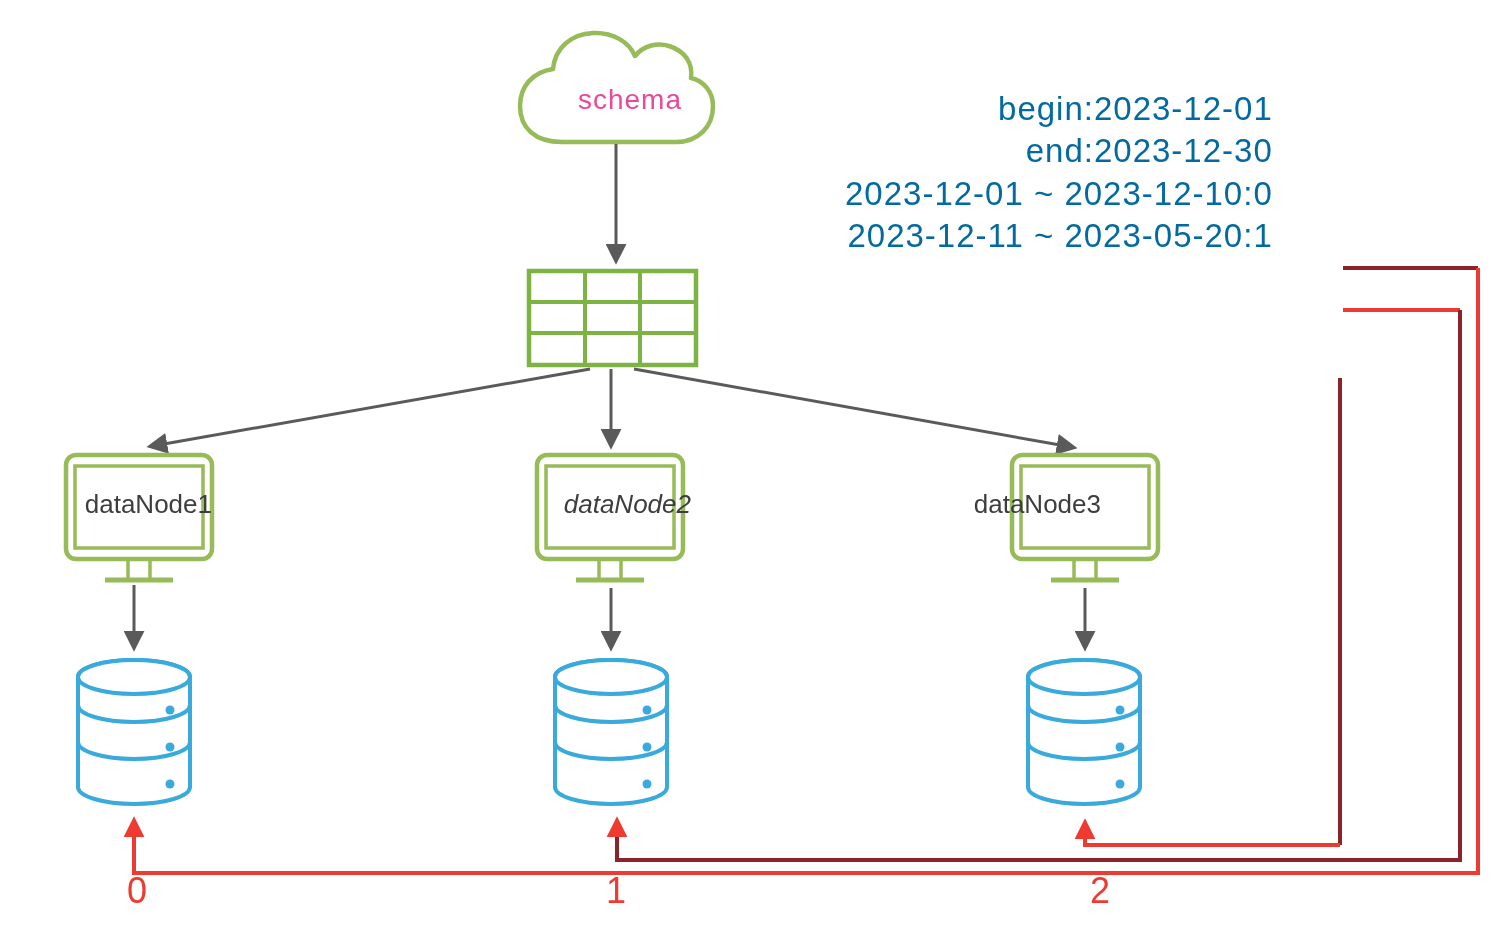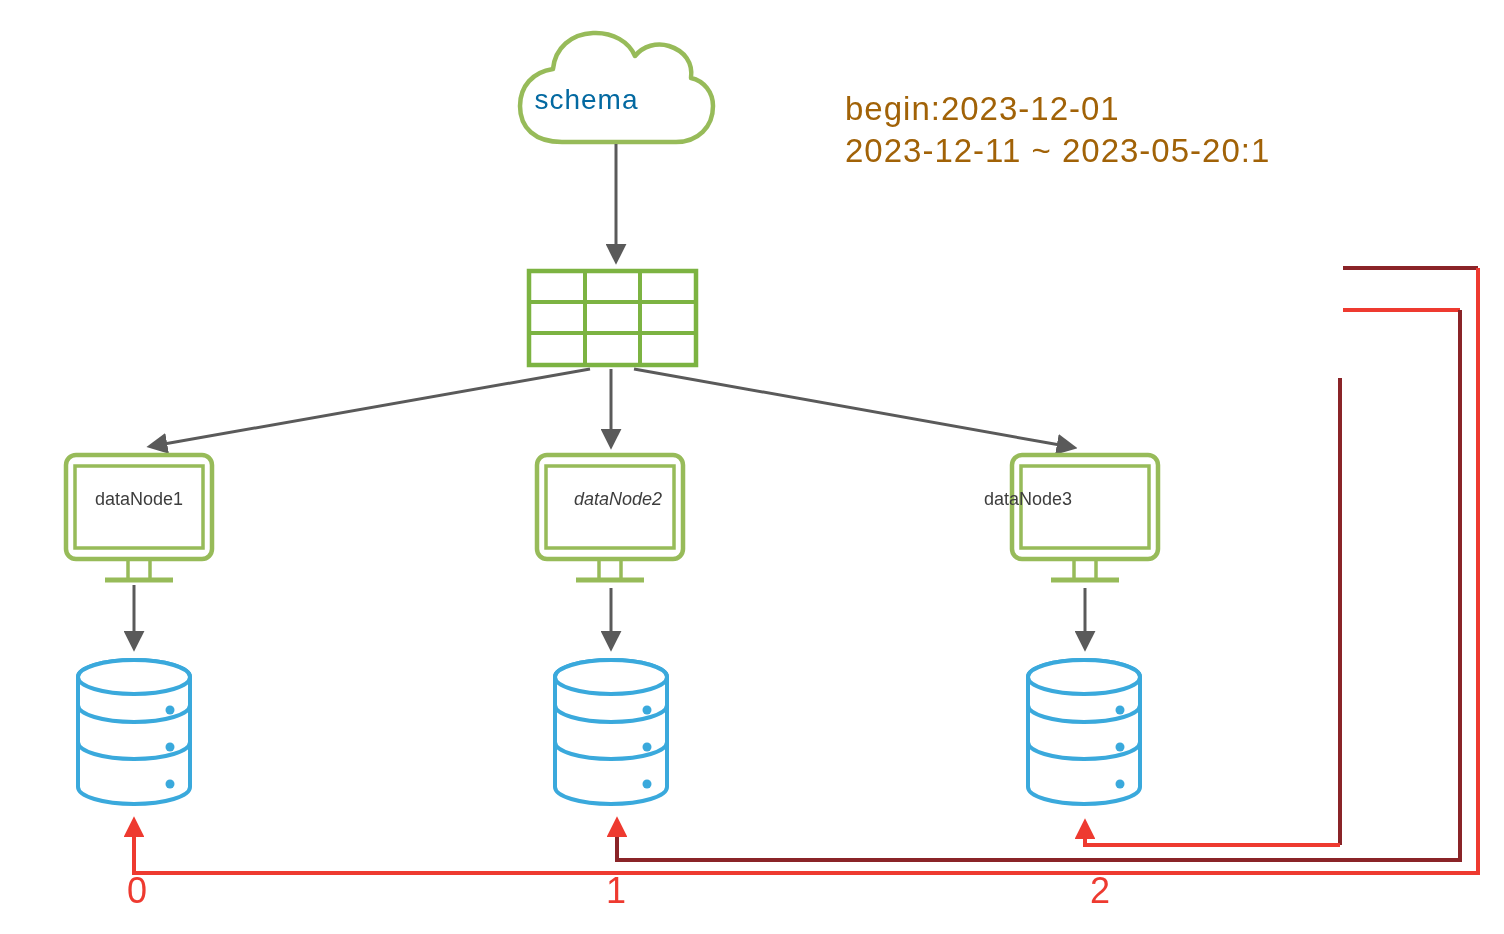--- a/index.html
+++ b/index.html
@@ -7,41 +7,42 @@
     position: relative;
     width: 1504px;
     height: 934px;
     background: #ffffff;
     overflow: hidden;
     font-family: "Liberation Sans", sans-serif;
   }
   .canvas svg { position: absolute; left: 0; top: 0; }
   .schema-label {
     position: absolute;
-    left: 514px; top: 84px; width: 145px;
-    text-align: center;
+    left: 537px; top: 84px; width: 145px;
+    text-align: right;
     font-size: 28px;
-    color: #0369a1;
+    color: #ec4899;
     letter-spacing: 1px;
   }
   .config {
     position: absolute;
     left: 845px; top: 88px;
     font-size: 33px;
     line-height: 42.3px;
     letter-spacing: 1px;
-    color: #a16207;
+    color: #0369a1;
     white-space: nowrap;
+    text-align: right;
   }
   .node-label {
     position: absolute;
     top: 489px;
     width: 146px;
-    text-align: center;
-    font-size: 18px;
+    text-align: right;
+    font-size: 26px;
     color: #3d3d3d;
     white-space: nowrap;
   }
   .node-label.n1 { left: 66px; }
   .node-label.n2 { left: 545px; font-style: italic; }
   .node-label.n3 { left: 955px; }
   .plabel {
     position: absolute;
     top: 870px;
     width: 44px;
@@ -158,20 +159,22 @@
     <g fill="none" stroke-width="4">
       <path d="M1340 378 L1340 845" stroke="#8a2428"></path>
       <path d="M1340 845 L1085 845 L1085 836" stroke="#ee3a30" marker-end="url(#mr)"></path>
     </g>
   </svg>
 
   <div class="schema-label">schema</div>
 
   <div class="config">
     <div>begin:2023-12-01</div>
+    <div>end:2023-12-30</div>
+    <div>2023-12-01 ~ 2023-12-10:0</div>
     <div>2023-12-11 ~ 2023-05-20:1</div>
   </div>
 
   <div class="node-label n1">dataNode1</div>
   <div class="node-label n2">dataNode2</div>
   <div class="node-label n3">dataNode3</div>
 
   <div class="plabel p0">0</div>
   <div class="plabel p1">1</div>
   <div class="plabel p2">2</div>

